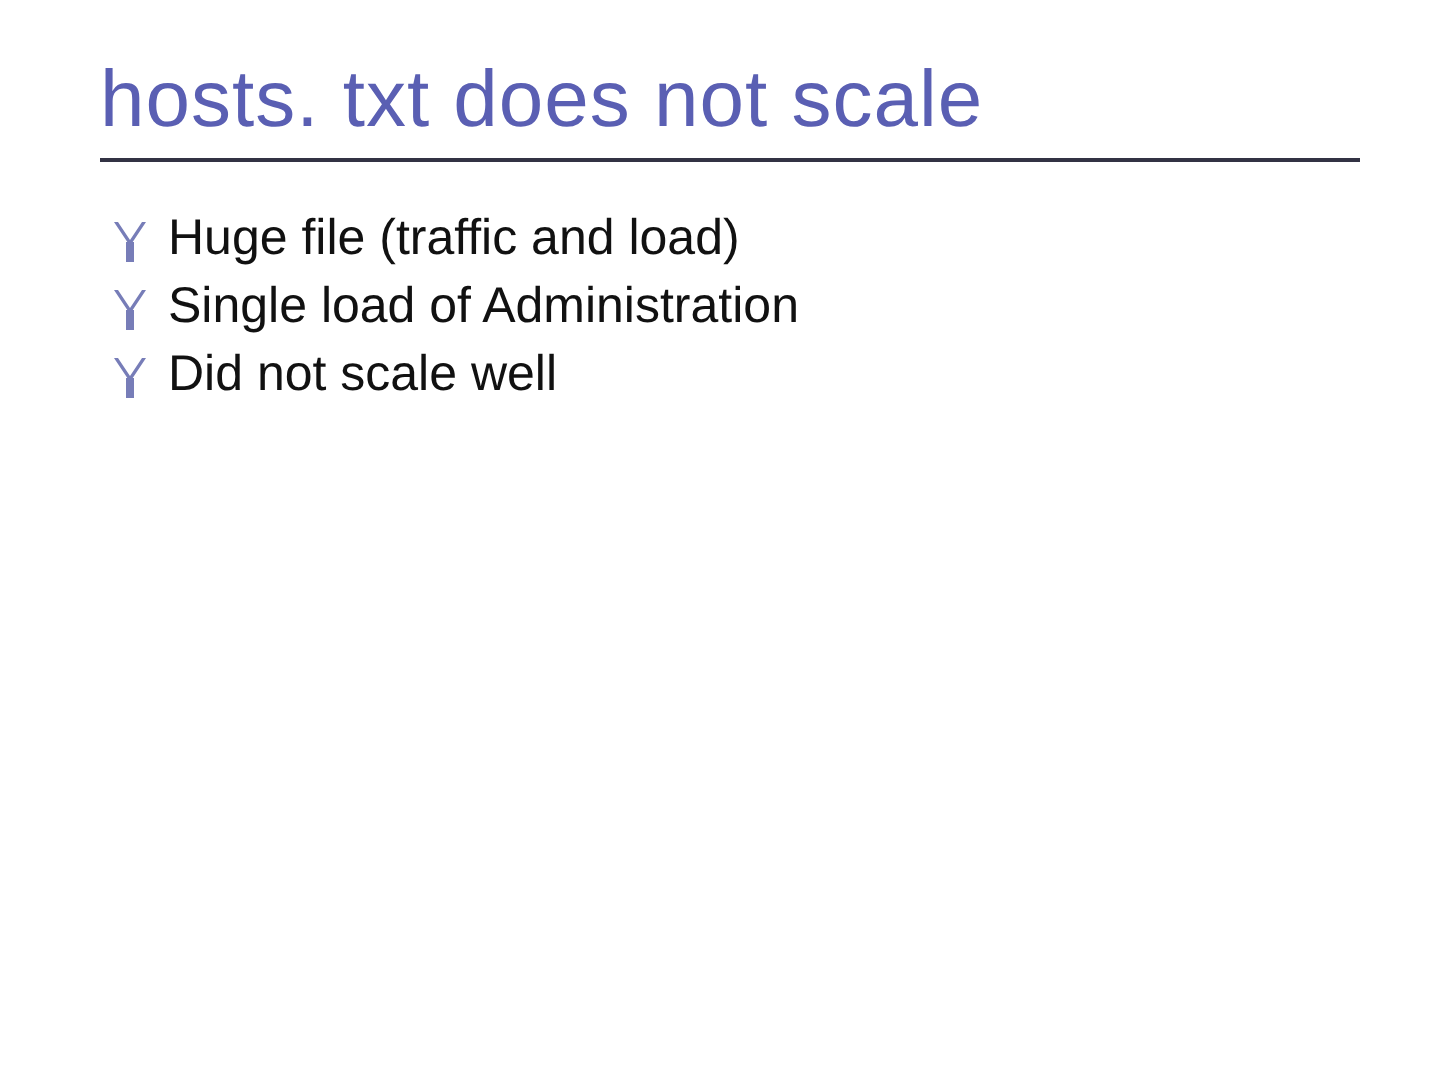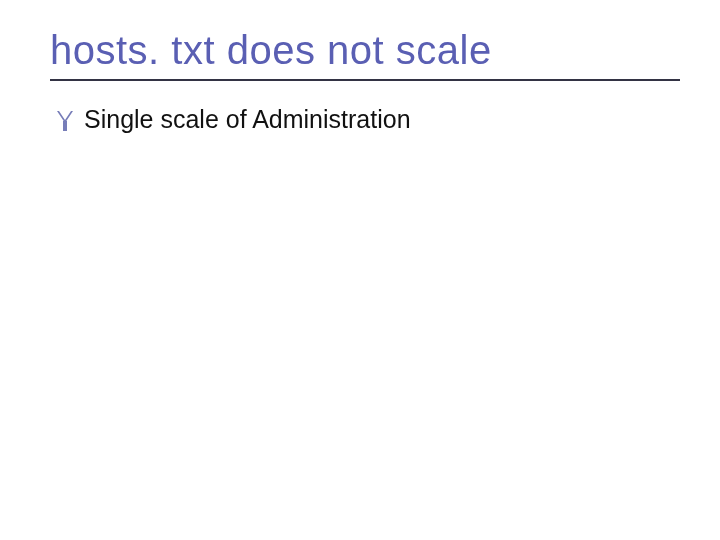--- a/index.html
+++ b/index.html
@@ -65,16 +65,32 @@
 <div class="slide">
   <h1 class="title">hosts. txt does not scale</h1>
   <hr class="rule">
   <ul class="bullets">
     <li>
       <span class="icon">
         <svg class="check-svg" viewBox="0 0 22 26">
             <path d="M3 4 L11 16 L19 4 L17 4 L11 13 L5 4 Z M9 14 L9 24 L13 24 L13 14 Z" fill="#777db8"></path>
           </svg>
       </span>
-      <span class="label">Single scale of Administration</span>
+      <span class="label">Huge file (traffic and load)</span>
+    </li>
+    <li>
+      <span class="icon">
+        <svg class="check-svg" viewBox="0 0 22 26">
+            <path d="M3 4 L11 16 L19 4 L17 4 L11 13 L5 4 Z M9 14 L9 24 L13 24 L13 14 Z" fill="#777db8"></path>
+          </svg>
+      </span>
+      <span class="label">Single load of Administration</span>
+    </li>
+    <li>
+      <span class="icon">
+        <svg class="check-svg" viewBox="0 0 22 26">
+            <path d="M3 4 L11 16 L19 4 L17 4 L11 13 L5 4 Z M9 14 L9 24 L13 24 L13 14 Z" fill="#777db8"></path>
+          </svg>
+      </span>
+      <span class="label">Did not scale well</span>
     </li>
   </ul>
 </div>
 
 </body></html>

